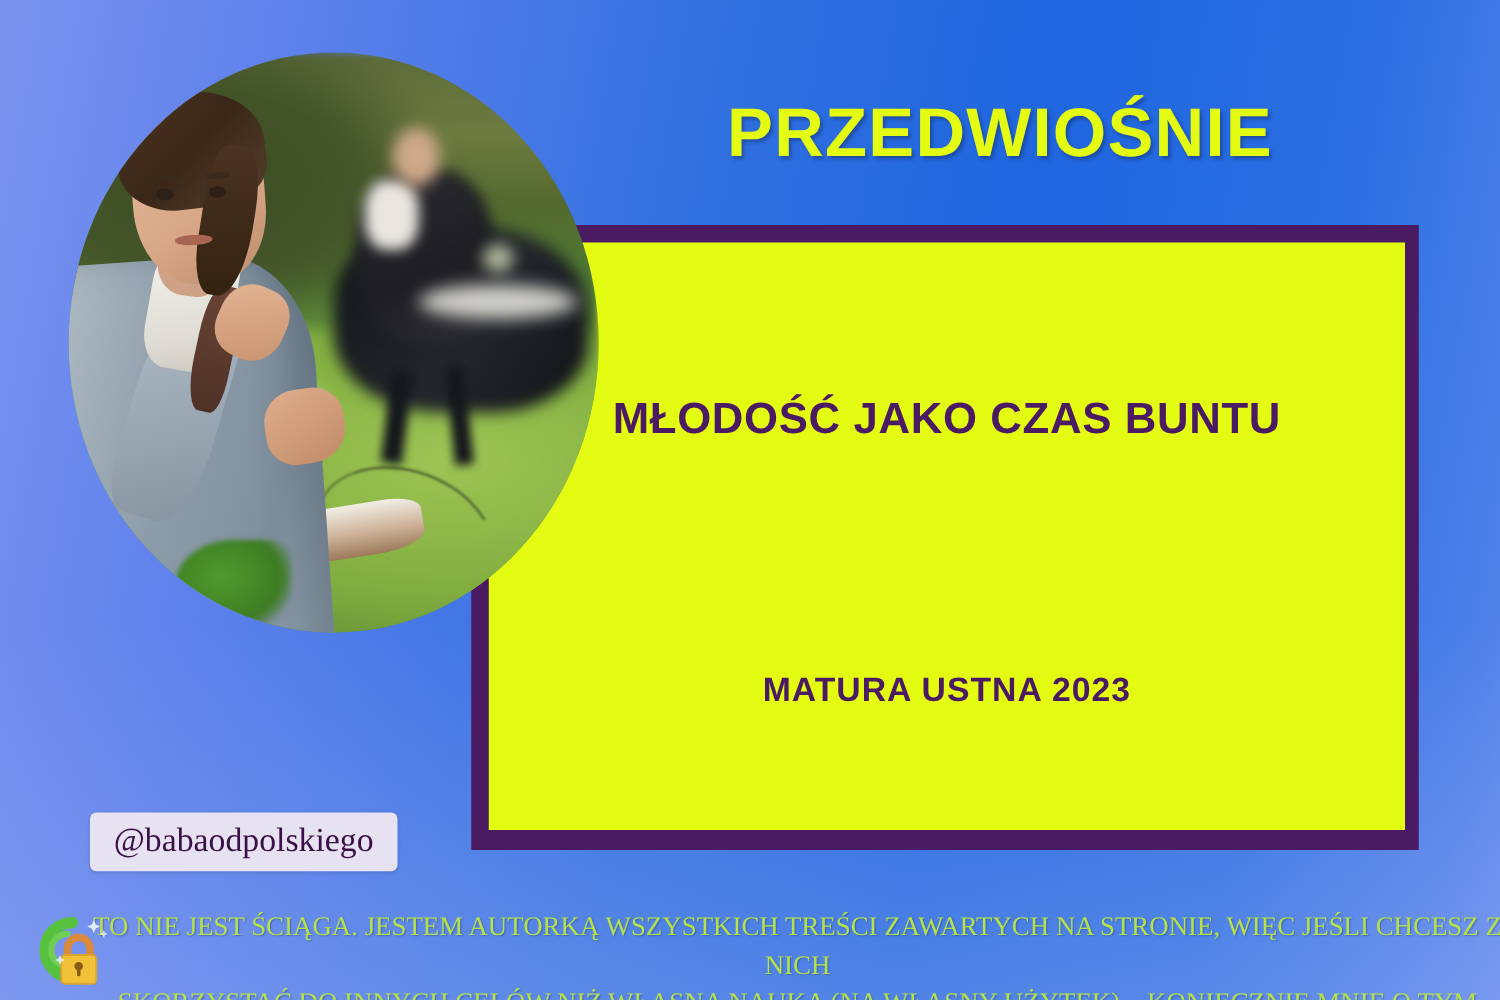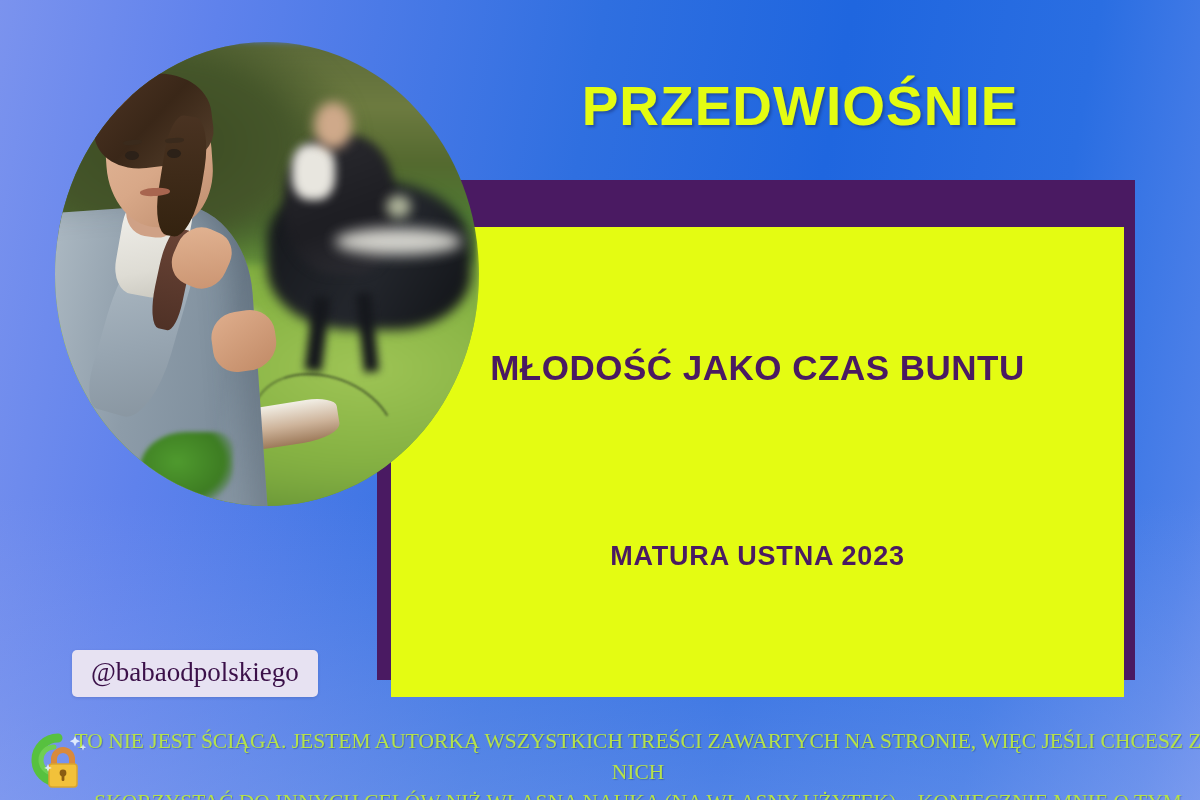--- a/index.html
+++ b/index.html
@@ -288,38 +288,37 @@
     background: #4a1a62;
     z-index: 4;
   }
   .panel-fill {
     position: absolute;
     left: 14px;
     top: 14px;
     width: 733px;
     height: 470px;
     background: #e4fc12;
-    margin-top: 33px;
   }
 
   .panel-heading {
     position: absolute;
     left: 0; right: 0;
     top: 118px;
     text-align: center;
     font-size: 35px;
     font-weight: 800;
     line-height: 1.32;
     letter-spacing: .5px;
     color: #4a1a62;
   }
   .panel-subheading {
     position: absolute;
     left: 0; right: 0;
-    top: 314px;
+    top: 343px;
     text-align: center;
     font-size: 27px;
     font-weight: 800;
     letter-spacing: .8px;
     color: #4a1a62;
   }
 
   
   .handle-pill {
     position: absolute;

